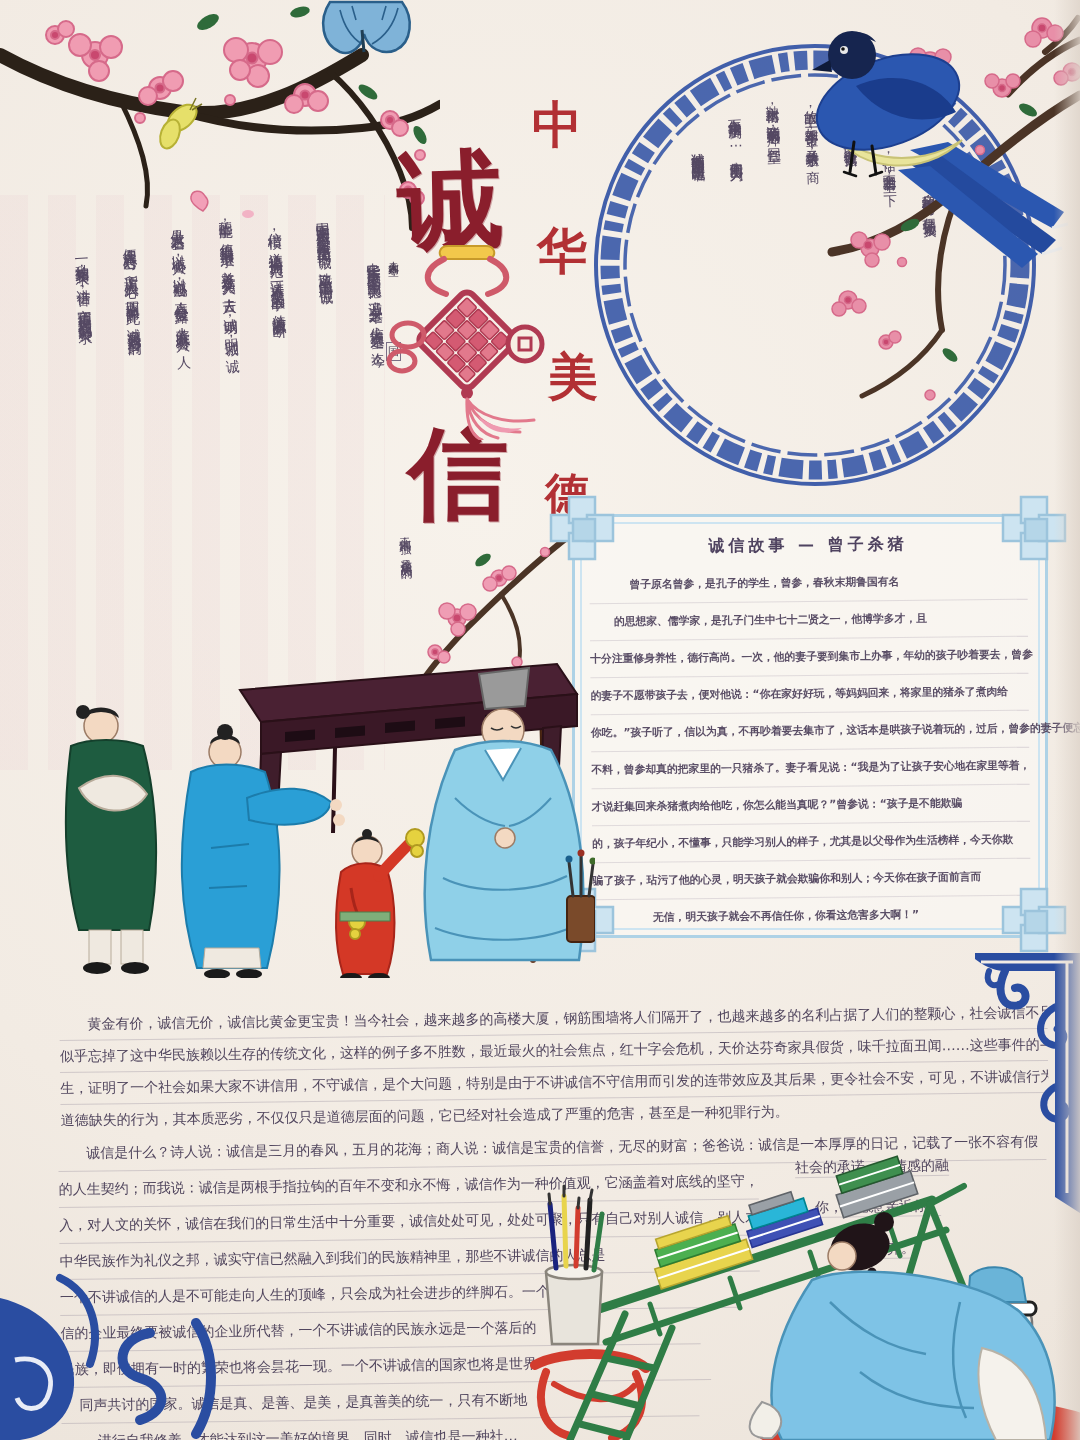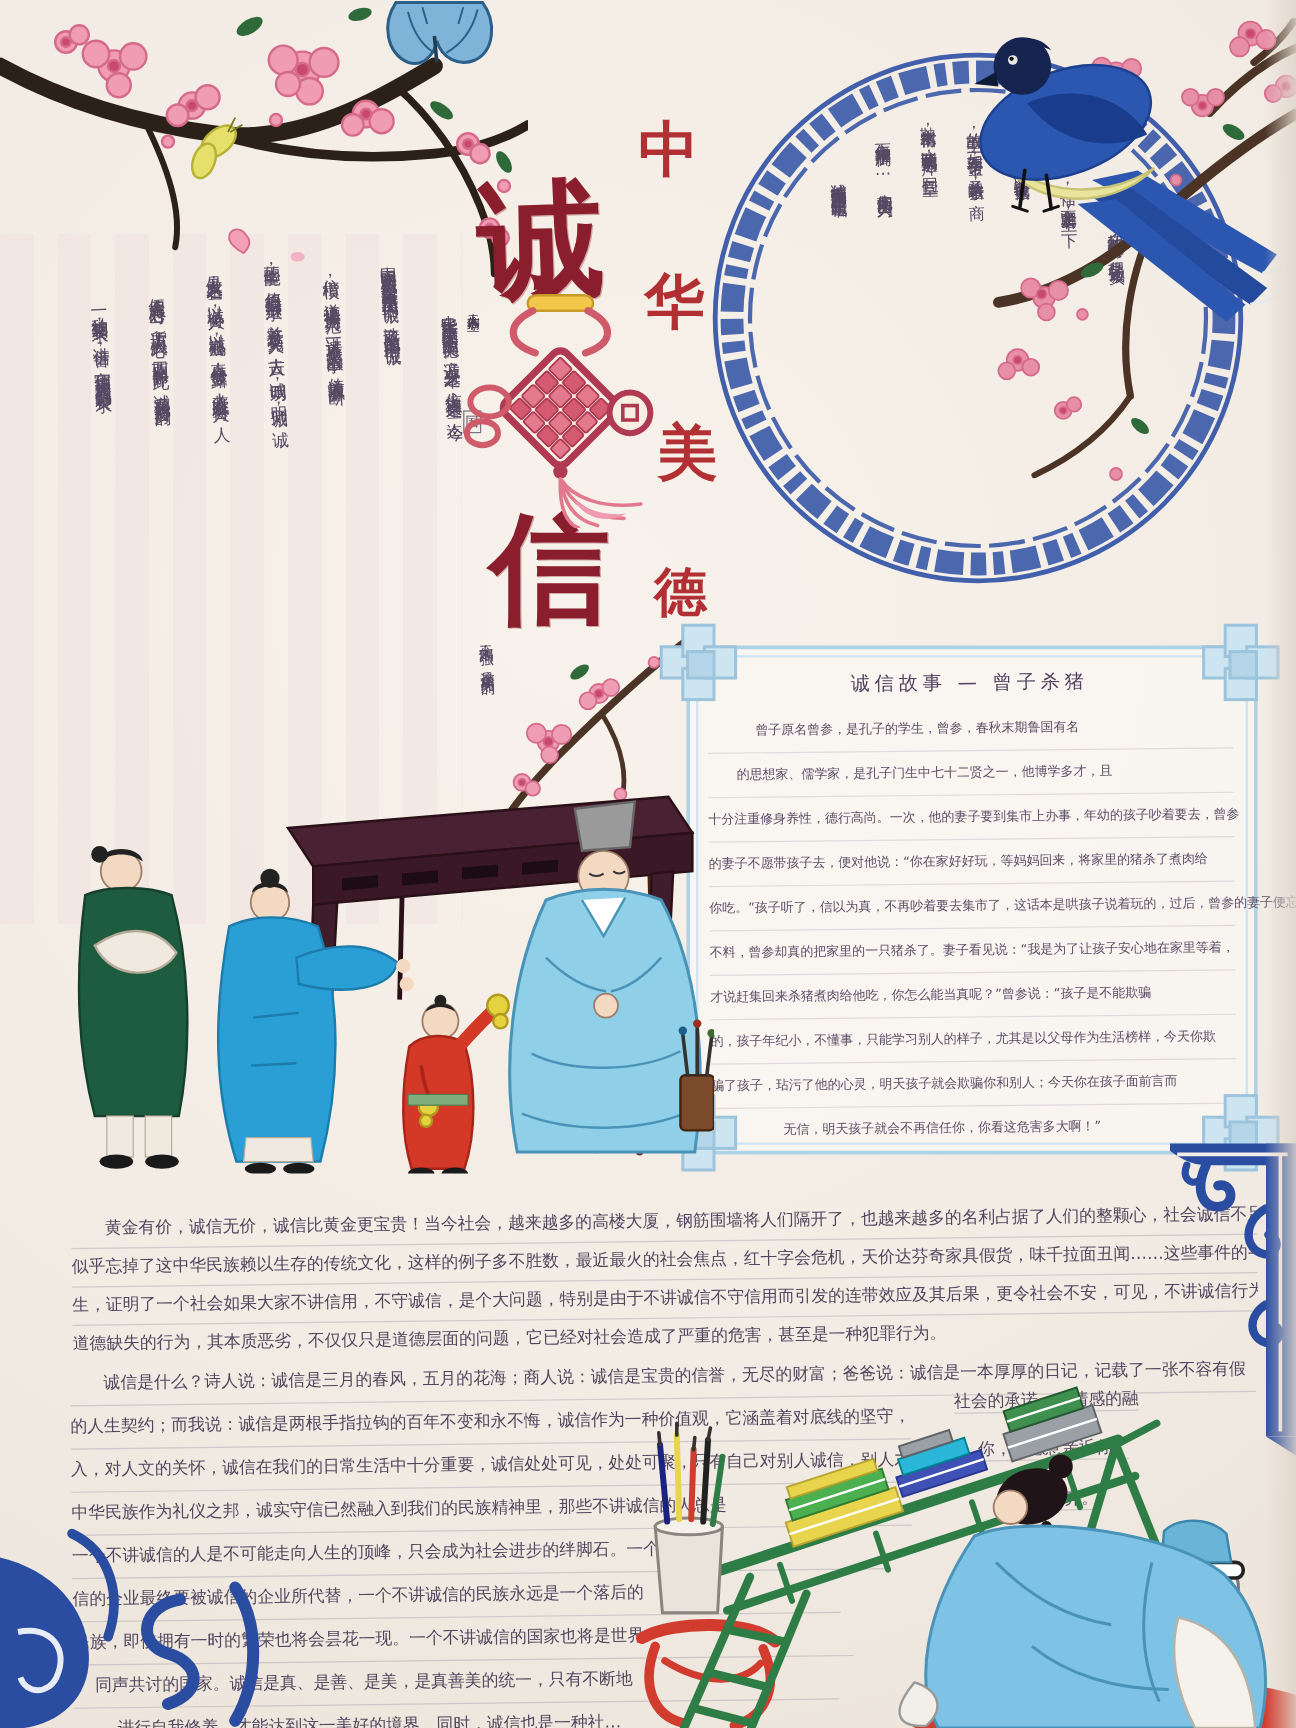--- a/index.html
+++ b/index.html
@@ -292,21 +292,21 @@
     <div class="vcol" style="margin-top:12px">中国文明网树新风公益广告聚焦中华历代二十四诚，选取了当代中国二十四位诚</div>
     <div class="vcol" style="margin-top:20px">信楷模，道德情操作为典范，讲述着一个个感人的故事，传递着源源不断</div>
     <div class="vcol" style="margin-top:6px">的正能量，值得我们学习继承，并将之发扬光大。古人云：诚则明，明则诚，诚</div>
     <div class="vcol" style="margin-top:12px">是做人之基石，以诚心待人，以诚心规己，真心便会显露，人若能以真心待人，人</div>
     <div class="vcol" style="margin-top:28px">便会用真心对己，所谓人心换人心，四两换半斤即此，诚实是我们对自身的</div>
     <div class="vcol" style="margin-top:40px">一种约束和要求，讲信誉，守信用是别人对我们的一种要求。</div>
   </div>
 
   <div class="abs v hand" style="left:396px;top:528px;font-size:12px;letter-spacing:1.5px;transform:rotate(-3deg);">无信则不强，这是众所周知的</div>
 
-  <div class="abs storybox" style="left:572px;top:538px;width:470px;height:418px;border:3px solid #aed2e6;border-radius:8px;">
+  <div class="abs storybox" style="left:572px;top:514px;width:470px;height:418px;border:3px solid #aed2e6;border-radius:8px;font-weight:bold;">
     <div class="abs" style="left:5px;top:5px;right:5px;bottom:5px;border:2px solid #cde4f1;border-radius:6px;"></div>
     <div class="abs" style="left:16px;top:8px;width:438px;transform:rotate(-0.6deg);">
       <div class="stitle">诚信故事 — 曾子杀猪</div>
       <div class="sline" style="padding-left:40px">曾子原名曾参，是孔子的学生，曾参，春秋末期鲁国有名</div>
       <div class="sline" style="padding-left:24px">的思想家、儒学家，是孔子门生中七十二贤之一，他博学多才，且</div>
       <div class="sline">十分注重修身养性，德行高尚。一次，他的妻子要到集市上办事，年幼的孩子吵着要去，曾参</div>
       <div class="sline">的妻子不愿带孩子去，便对他说：“你在家好好玩，等妈妈回来，将家里的猪杀了煮肉给</div>
       <div class="sline">你吃。”孩子听了，信以为真，不再吵着要去集市了，这话本是哄孩子说着玩的，过后，曾参的妻子便忘了。</div>
       <div class="sline">不料，曾参却真的把家里的一只猪杀了。妻子看见说：“我是为了让孩子安心地在家里等着，</div>
       <div class="sline">才说赶集回来杀猪煮肉给他吃，你怎么能当真呢？”曾参说：“孩子是不能欺骗</div>

